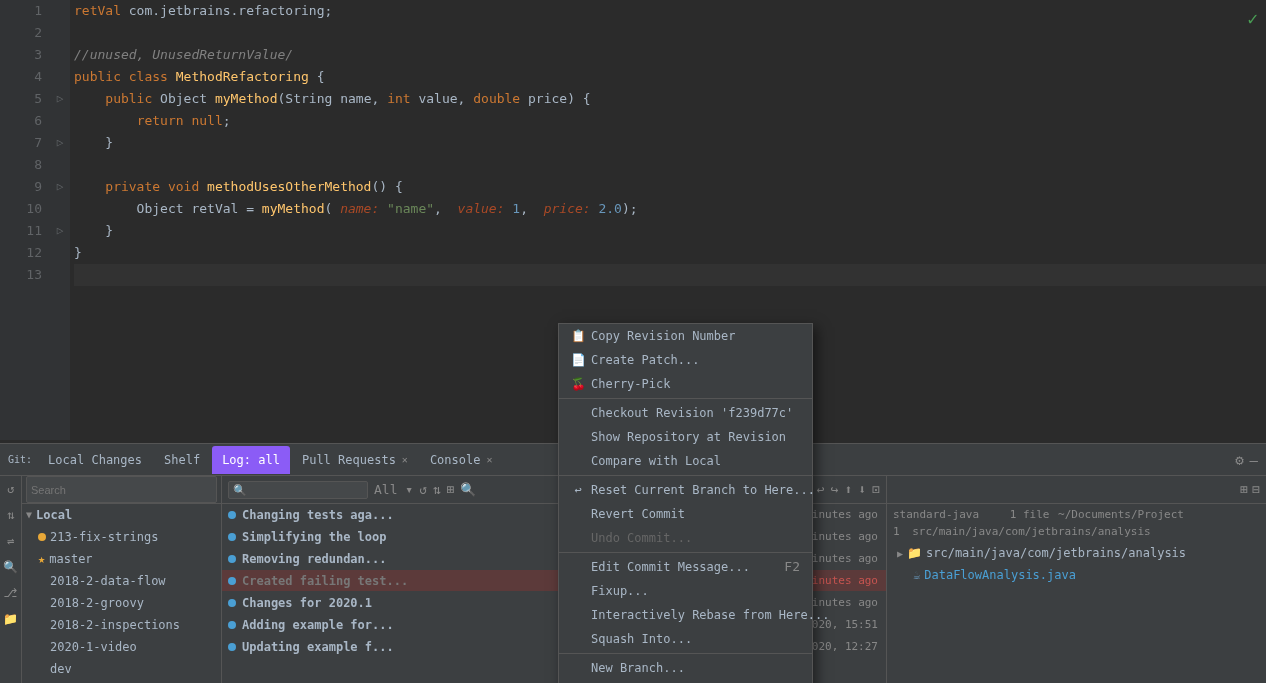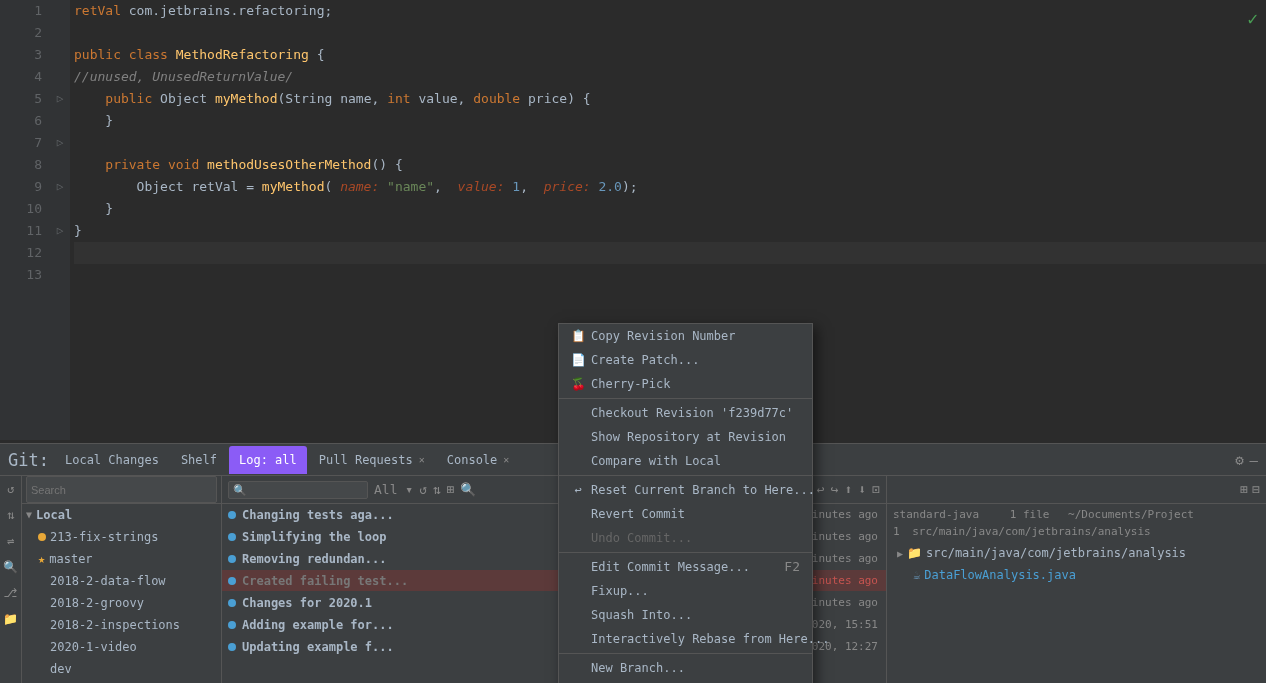--- a/index.html
+++ b/index.html
@@ -83,21 +83,21 @@
       height: 32px;
       background: #3c3f41;
       display: flex;
       align-items: center;
       border-bottom: 1px solid #555;
       padding-left: 8px;
       gap: 2px;
     }
     .git-label {
       color: #a9b7c6;
-      font-size: 17px;
+      font-size: 10px;
       margin-right: 4px;
       text-align: right;
     }
     .tab {
       height: 28px;
       padding: 0 10px;
       display: flex;
       align-items: center;
       font-size: 12px;
       color: #a9b7c6;
@@ -365,23 +365,24 @@
     <div></div>
     <div>▷</div>
     <div></div>
     <div>▷</div>
     <div></div>
     <div></div>
   </div>
   <div class="code-content">
     <div class="code-line"><span class="kw">retVal</span> com.jetbrains.refactoring;</div>
     <div class="code-line"></div>
+    <div class="code-line"><span class="comment">//unused, UnusedReturnValue/</span></div>
     <div class="code-line"><span class="kw">public</span> <span class="kw">class</span> <span style="color:#ffc66d">MethodRefactoring</span> {</div>
-    <div class="code-line"><span class="comment">//unused, UnusedReturnValue/</span></div>
     <div class="code-line">    <span class="kw">public</span> Object <span class="fn">myMethod</span>(String <span style="color:#a9b7c6">name</span>, <span class="kw">int</span> <span style="color:#a9b7c6">value</span>, <span class="kw">double</span> <span style="color:#a9b7c6">price</span>) {</div>
+    <div class="code-line">        <span class="kw">return</span> <span class="kw">null</span>;</div>
     <div class="code-line">    }</div>
     <div class="code-line"></div>
     <div class="code-line">    <span class="kw">private</span> <span class="kw">void</span> <span class="fn">methodUsesOtherMethod</span>() {</div>
     <div class="code-line">        Object <span style="color:#a9b7c6">retVal</span> = <span class="fn">myMethod</span>( <span class="param-name">name:</span> <span class="str">"name"</span>,  <span class="param-name">value:</span> <span class="num">1</span>,  <span class="param-name">price:</span> <span class="num">2.0</span>);</div>
     <div class="code-line">    }</div>
     <div class="code-line">}</div>
     <div class="code-line highlighted"></div>
   </div>
   <div class="green-check">✓</div>
 </div>
@@ -533,21 +534,21 @@
 
     <div class="right-panel">
       <div class="right-toolbar">
         <span class="toolbar-icon">⊞</span>
         <span class="toolbar-icon">⊟</span>
       </div>
       <div class="right-content">
         <div style="font-size:11px; color:#888; margin-bottom:4px;">
           <span>standard-java</span>
           <span style="margin-left:24px;">1 file</span>
-          <span style="margin-left:12px;text-align:right;">~/Documents/Project</span>
+          <span style="margin-left:2px;text-align:right;">~/Documents/Project</span>
         </div>
         <div style="font-size:11px; color:#888; margin-bottom:4px;">
           <span>1</span>
           <span style="margin-left:6px;">src/main/java/com/jetbrains/analysis</span>
         </div>
         <div class="file-tree-item">
           <span style="color:#888; font-size:10px;">▶</span>
           <span class="folder-icon">📁</span>
           <span class="file-name">src/main/java/com/jetbrains/analysis</span>
         </div>
@@ -627,29 +628,29 @@
   </div>
   <div class="menu-item">
     <div class="menu-item-left">
       <span class="menu-icon"> </span>
       <span>Fixup...</span>
     </div>
   </div>
   <div class="menu-item">
     <div class="menu-item-left">
       <span class="menu-icon"> </span>
+      <span>Interactively Rebase from Here...</span>
+    </div>
+  </div>
+  <div class="menu-item">
+    <div class="menu-item-left">
+      <span class="menu-icon"> </span>
       <span>Squash Into...</span>
     </div>
   </div>
-  <div class="menu-item">
-    <div class="menu-item-left">
-      <span class="menu-icon"> </span>
-      <span>Interactively Rebase from Here...</span>
-    </div>
-  </div>
   <div class="menu-separator"></div>
   <div class="menu-item">
     <div class="menu-item-left">
       <span class="menu-icon"> </span>
       <span>New Branch...</span>
     </div>
   </div>
   <div class="menu-item">
     <div class="menu-item-left">
       <span class="menu-icon"> </span>

